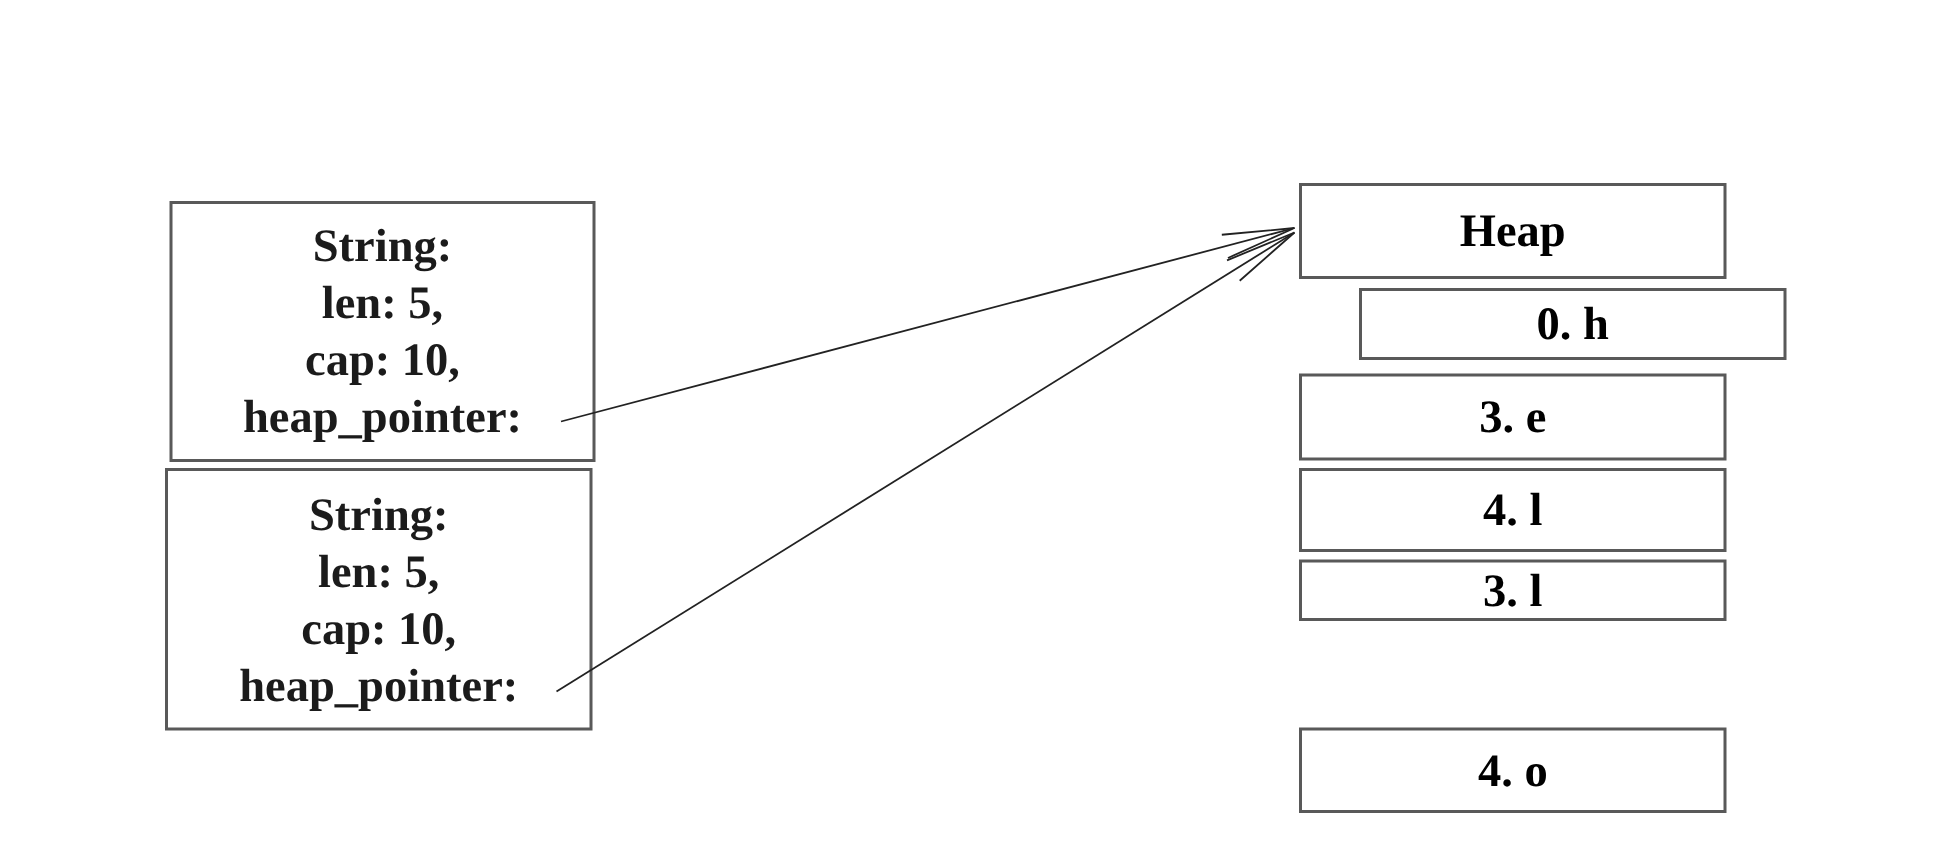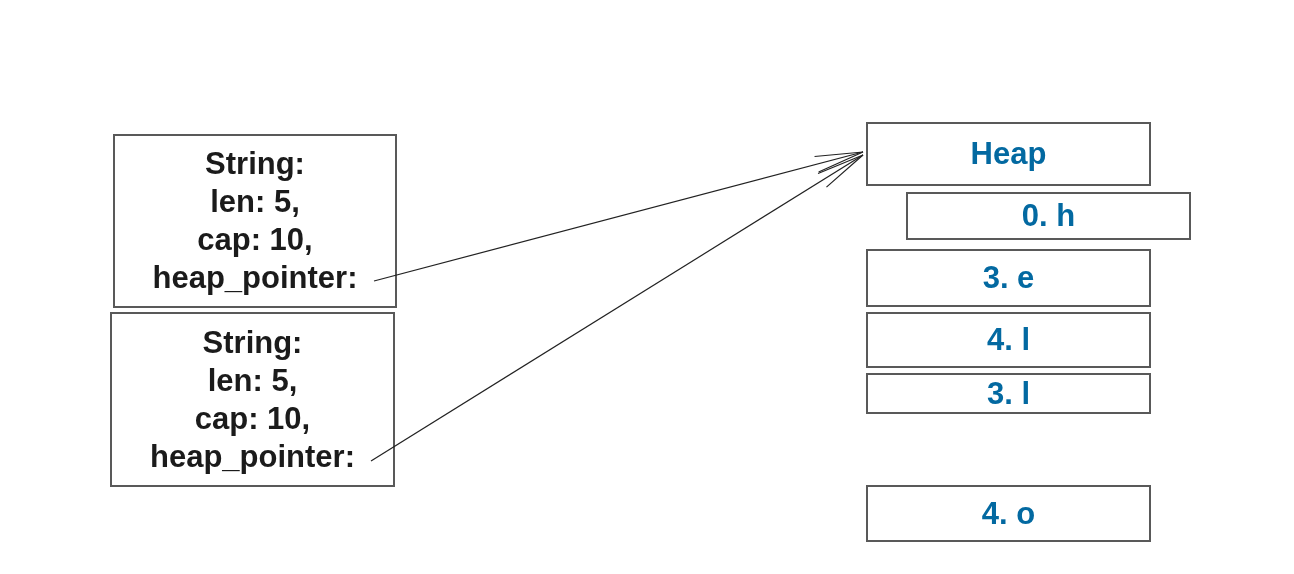--- a/index.html
+++ b/index.html
@@ -8,21 +8,21 @@
     background: #ffffff;
     width: 1294px;
     height: 574px;
     overflow: hidden;
   }
   .stage {
     position: relative;
     width: 1294px;
     height: 574px;
     background: #ffffff;
-    font-family: Liberation Sans, sans-serif;
+    font-family: Liberation Serif, serif;
   }
   .struct-box {
     position: absolute;
     box-sizing: border-box;
     border: 2px solid #595959;
     background: #ffffff;
     display: flex;
     flex-direction: column;
     justify-content: center;
     align-items: center;
@@ -42,21 +42,21 @@
     left: 866px;
     width: 285px;
     box-sizing: border-box;
     border: 2px solid #595959;
     background: #ffffff;
     display: flex;
     align-items: center;
     justify-content: center;
     font-size: 31px;
     font-weight: bold;
-    color: #0369a1;
+    color: #000000;
     white-space: pre;
   }
   #heap-header { top: 122px; height: 64px; }
   #heap-cell-0 { top: 192px; height: 48px; margin-left: 40px; }
   #heap-cell-1 { top: 249px; height: 58px; }
   #heap-cell-2 { top: 312px; height: 56px; }
   #heap-cell-3 { top: 373px; height: 41px; }
   #heap-cell-4 { top: 437px; height: 57px; margin-top: 48px; }
   .arrow-layer {
     position: absolute;

